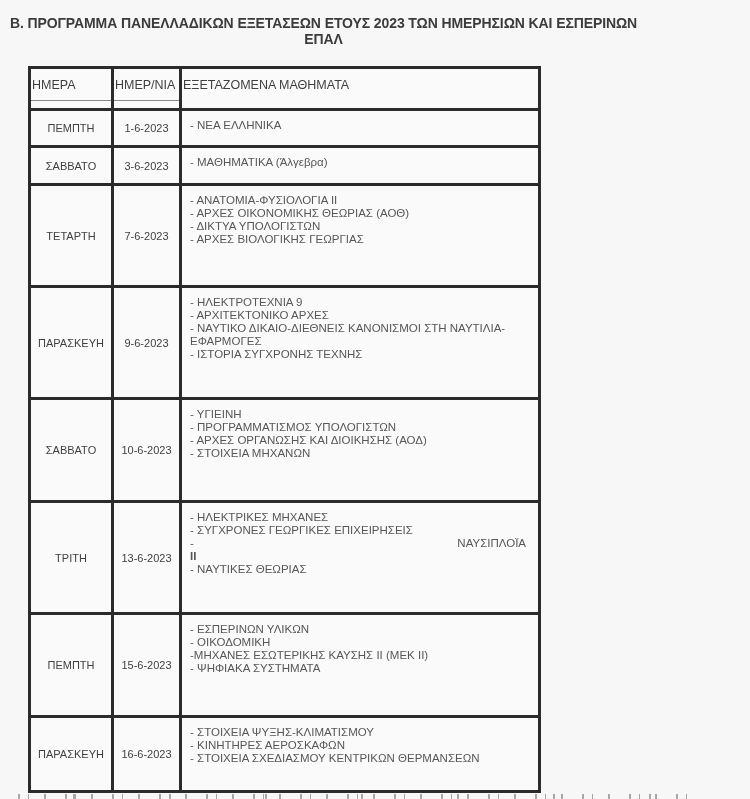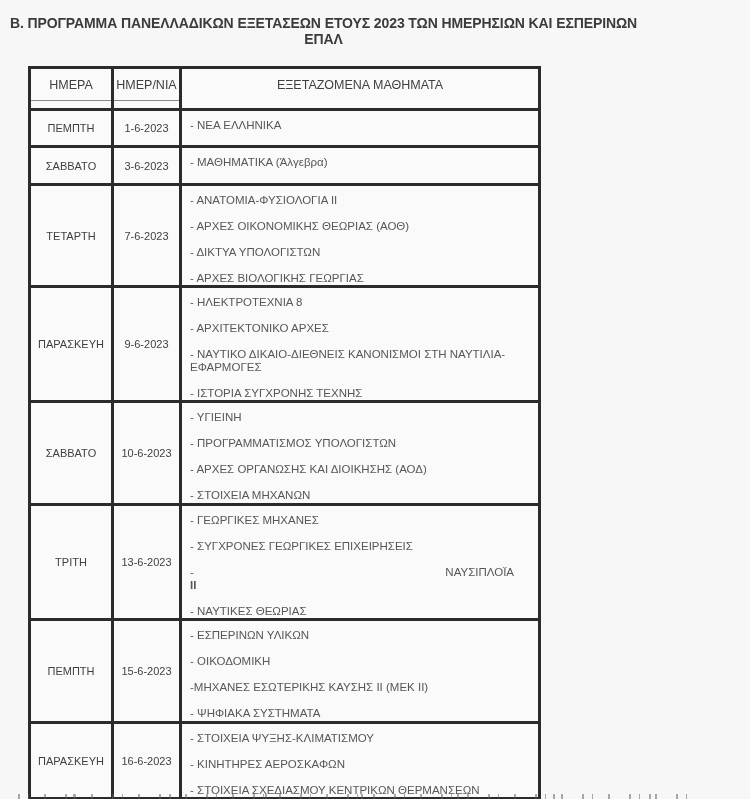--- a/index.html
+++ b/index.html
@@ -43,45 +43,45 @@
   table.exam col.c-day  { width: 83px; }
   table.exam col.c-date { width: 68px; }
   table.exam col.c-subj { width: 359px; }
   thead tr { height: 42px; }
   th {
     font-weight: normal;
     font-size: 12.5px;
     color: var(--day_date_text);
     vertical-align: top;
     padding-top: 9px;
-    text-align: center;
+    text-align: left;
     position: relative;
   }
   th.th-small::after {
     content: "";
     position: absolute;
     left: 0; right: 0; bottom: 7px;
     height: 1px;
     background: #8a8a8a;
   }
   td.day-cell, td.date-cell {
     text-align: center;
     vertical-align: middle;
     font-size: 11px;
     color: var(--day_date_text);
     white-space: nowrap;
   }
   td.subjects-cell {
     vertical-align: top;
-    padding: 8px 24px 0 8px;
+    padding: 8px 12px 0 8px;
     font-size: 11.5px;
     color: var(--subject_text);
   }
   .subject { line-height: 13px; }
-  .subject + .subject { margin-top: 13px; }
+  .subject + .subject { }
   .jline {
     display: flex;
     justify-content: space-between;
     line-height: 13px;
   }
   .jline2 { line-height: 13px; font-weight: bold; }
   
   .cutoff-line {
     position: absolute;
     left: 18px; top: 794px;
@@ -136,41 +136,41 @@
           <div class="subject">- ΑΝΑΤΟΜΙΑ-ΦΥΣΙΟΛΟΓΙΑ ΙΙ</div>
           <div class="subject">- ΑΡΧΕΣ ΟΙΚΟΝΟΜΙΚΗΣ ΘΕΩΡΙΑΣ (ΑΟΘ)</div>
           <div class="subject">- ΔΙΚΤΥΑ ΥΠΟΛΟΓΙΣΤΩΝ</div>
           <div class="subject">- ΑΡΧΕΣ ΒΙΟΛΟΓΙΚΗΣ ΓΕΩΡΓΙΑΣ</div>
         </td>
       </tr>
       <tr style="height: 112px;">
         <td class="day-cell">ΠΑΡΑΣΚΕΥΗ</td>
         <td class="date-cell">9-6-2023</td>
         <td class="subjects-cell">
-          <div class="subject">- ΗΛΕΚΤΡΟΤΕΧΝΙΑ 8</div>
+          <div class="subject">- ΗΛΕΚΤΡΟΤΕΧΝΙΑ 9</div>
           <div class="subject">- ΑΡΧΙΤΕΚΤΟΝΙΚΟ ΑΡΧΕΣ</div>
           <div class="subject">- ΝΑΥΤΙΚΟ ΔΙΚΑΙΟ-ΔΙΕΘΝΕΙΣ ΚΑΝΟΝΙΣΜΟΙ ΣΤΗ ΝΑΥΤΙΛΙΑ-ΕΦΑΡΜΟΓΕΣ</div>
           <div class="subject">- ΙΣΤΟΡΙΑ ΣΥΓΧΡΟΝΗΣ ΤΕΧΝΗΣ</div>
         </td>
       </tr>
       <tr style="height: 103px;">
         <td class="day-cell">ΣΑΒΒΑΤΟ</td>
         <td class="date-cell">10-6-2023</td>
         <td class="subjects-cell">
           <div class="subject">- ΥΓΙΕΙΝΗ</div>
           <div class="subject">- ΠΡΟΓΡΑΜΜΑΤΙΣΜΟΣ ΥΠΟΛΟΓΙΣΤΩΝ</div>
           <div class="subject">- ΑΡΧΕΣ ΟΡΓΑΝΩΣΗΣ ΚΑΙ ΔΙΟΙΚΗΣΗΣ (ΑΟΔ)</div>
           <div class="subject">- ΣΤΟΙΧΕΙΑ ΜΗΧΑΝΩΝ</div>
         </td>
       </tr>
       <tr style="height: 112px;">
         <td class="day-cell">ΤΡΙΤΗ</td>
         <td class="date-cell">13-6-2023</td>
         <td class="subjects-cell">
-          <div class="subject">- ΓΕΩΡΓΙΚΕΣ ΜΗΧΑΝΕΣ</div>
+          <div class="subject">- ΗΛΕΚΤΡΙΚΕΣ ΜΗΧΑΝΕΣ</div>
           <div class="subject">- ΣΥΓΧΡΟΝΕΣ ΓΕΩΡΓΙΚΕΣ ΕΠΙΧΕΙΡΗΣΕΙΣ</div>
           <div class="subject">
             <div class="jline">
               <span>-</span>
               <span>ΝΑΥΣΙΠΛΟΪΑ</span>
             </div>
             <div class="jline2">ΙΙ</div>
           </div>
           <div class="subject">- ΝΑΥΤΙΚΕΣ ΘΕΩΡΙΑΣ</div>
         </td>

